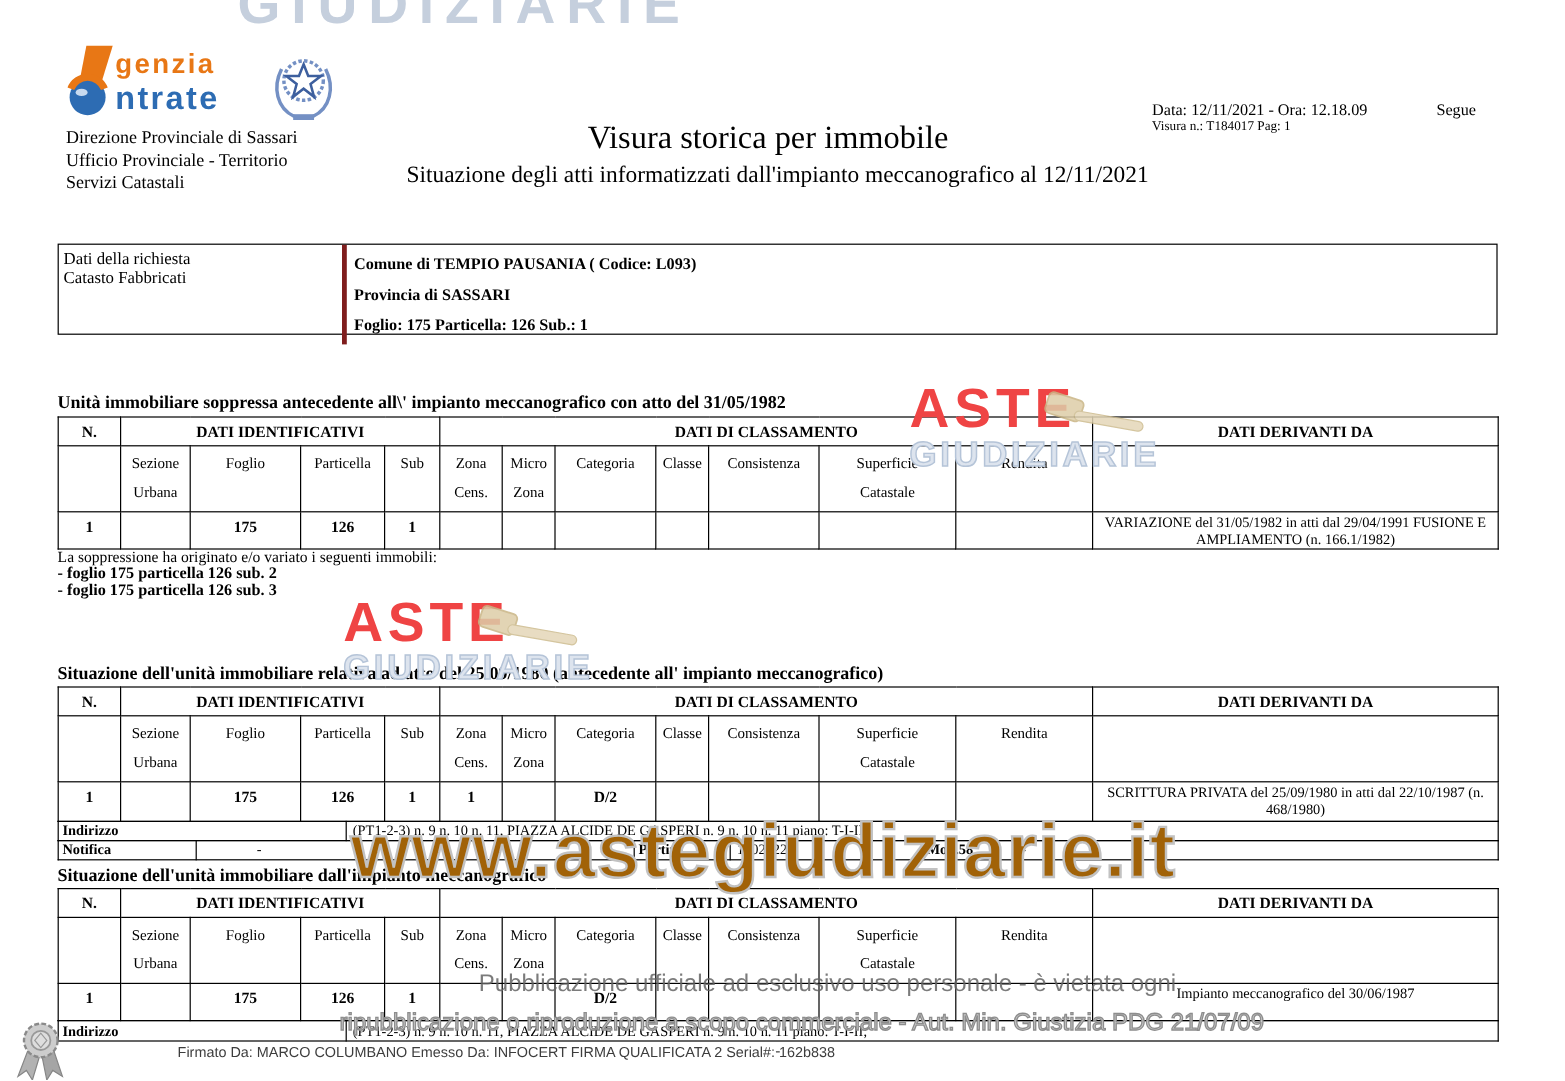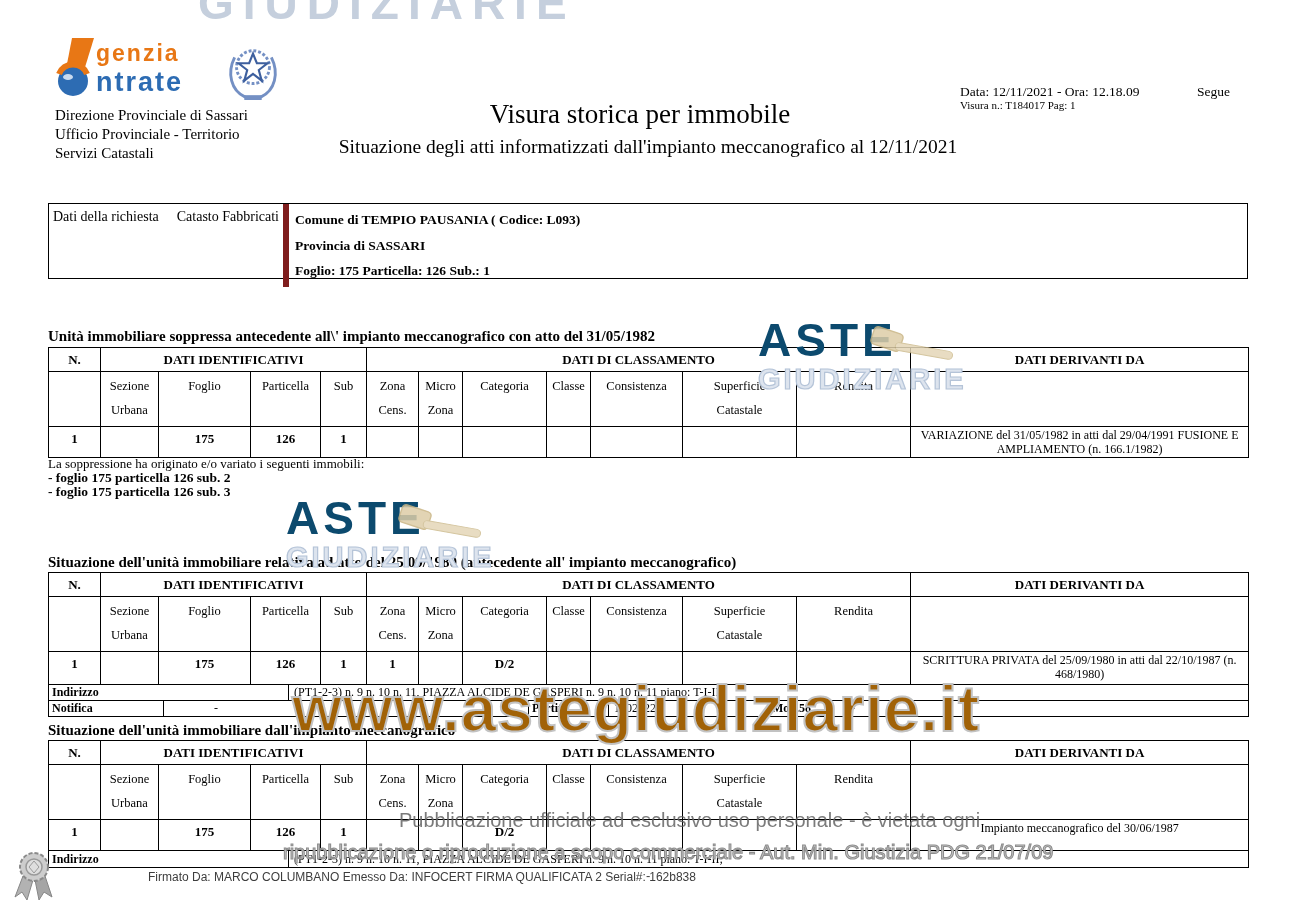--- a/index.html
+++ b/index.html
@@ -3,21 +3,21 @@
 <meta charset="utf-8">
 <style>
   html,body{margin:0;padding:0;background:#fff;}
   #page{position:relative;width:1304px;height:901px;background:#fff;overflow:hidden;
         font-family:"Liberation Serif",serif;color:#000;}
   .abs{position:absolute;}
 
   
   .wm{pointer-events:none;white-space:nowrap;font-family:"Liberation Sans",sans-serif;}
   #wm-top{left:198px;top:-24px;font-size:46px;font-weight:bold;letter-spacing:9px;color:#c5cfdd;z-index:0;}
-  .wm-aste{font-size:46px;font-weight:bold;letter-spacing:4px;color:#0c4a6e;line-height:44px;}
+  .wm-aste{font-size:46px;font-weight:bold;letter-spacing:4px;color:#ef4444;line-height:44px;}
   .wm-giud{font-size:29px;font-weight:bold;letter-spacing:3px;color:#dde4ee;
            -webkit-text-stroke:1.2px #b5c4d8;line-height:34px;}
   #wm2{left:758px;top:318px;z-index:5;}
   #wm3{left:286px;top:496px;z-index:5;}
   .gavel{position:absolute;left:112px;top:2px;opacity:.85;}
   #wm-url{left:292px;top:672px;font-size:64px;font-weight:bold;letter-spacing:1px;
           color:#a16207;-webkit-text-stroke:2px #c2c2c2;z-index:6;}
   #wm-line1{left:368px;top:809px;font-size:20px;color:rgba(100,100,100,.85);z-index:6;margin-left:31px;}
   #wm-line2{left:283px;top:841px;font-size:20px;color:#cccccc;-webkit-text-stroke:1.1px #8d8d8d;z-index:6;}
 
@@ -27,22 +27,22 @@
   #subtitle{left:248px;top:136px;width:800px;text-align:center;font-size:19.5px;z-index:2;}
   #dateline{left:960px;top:84px;font-size:13.5px;z-index:2;}
   #segue{left:1197px;top:84px;font-size:13.5px;z-index:2;}
   #visuraline{left:960px;top:99px;font-size:11px;z-index:2;}
   #logo{left:56px;top:38px;z-index:2;}
   #emblem{left:224px;top:40px;z-index:2;}
 
   
   #reqbox{left:48px;top:203px;width:1198px;height:74px;border:1px solid #000;
           display:grid;grid-template-columns:240px 1fr;z-index:2;background:transparent;}
-  #reqbox .lcell{border-right:6px solid #7f1d1d;padding:5px 4px;display:flex;
-                 flex-direction:row;justify-content:space-between;font-size:14px;}
+  #reqbox .lcell{border-right:4px solid #7f1d1d;padding:5px 4px;display:flex;
+                 flex-direction:column;font-size:14px;}
   #reqbox .rcell{padding:3px 6px;font-size:13.5px;font-weight:bold;line-height:25.5px;}
 
   
   .sect-title{font-size:15px;font-weight:bold;z-index:2;}
   #st1{left:48px;top:328px;}
   #st2{left:48px;top:554px;}
   #st3{left:48px;top:722px;}
 
   
   .twrap{z-index:2;}

